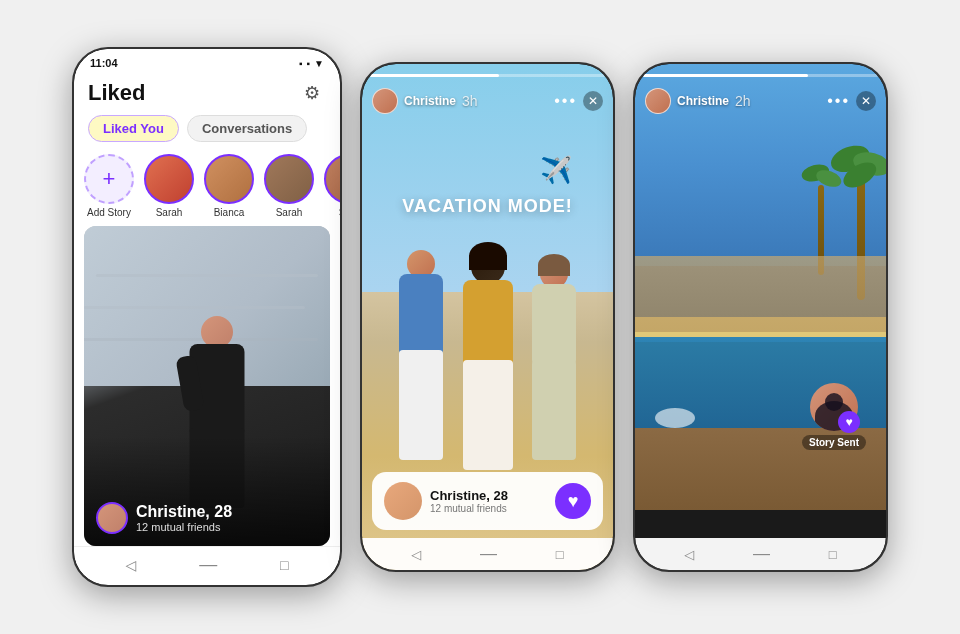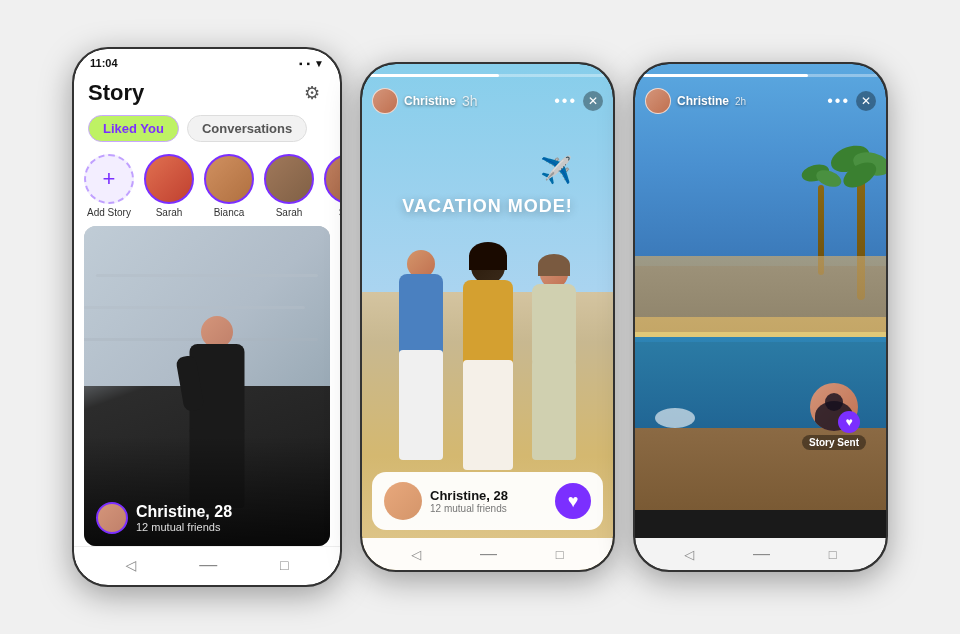--- a/index.html
+++ b/index.html
@@ -95,21 +95,21 @@
     }
     .tab-pill {
       border-radius: 20px;
       padding: 5px 14px;
       font-size: 13px;
       font-weight: 600;
       border: none;
       cursor: pointer;
     }
     .tab-pill.active {
-      background: #bef264;
+      background: #fef9c3;
       color: #7b2fff;
       border: 1.5px solid #c8a8ff;
     }
     .tab-pill.inactive {
       background: #f2f2f2;
       color: #555;
       border: 1.5px solid #ddd;
     }
 
     
@@ -258,21 +258,21 @@
     <div class="status-bar">
       <span>11:04</span>
       <div class="status-icons">
         <span>▪</span>
         <span>▪</span>
         <span>▼</span>
       </div>
     </div>
 
     <div class="app-header">
-      <span class="app-title">Story</span>
+      <span class="app-title">Liked</span>
       <div class="gear-icon">⚙</div>
     </div>
 
     <div class="tabs-row">
       <button class="tab-pill active">Liked You</button>
       <button class="tab-pill inactive">Conversations</button>
     </div>
 
     <div class="avatar-row">
       <div class="avatar-item">
@@ -450,21 +450,21 @@
     </div>
 
     <div style="position:absolute;top:10px;left:8px;right:8px;height:2.5px;background:rgba(255,255,255,0.35);border-radius:2px;">
       <div style="height:100%;width:70%;background:#fff;border-radius:2px;"></div>
     </div>
 
     <div style="position:absolute;top:18px;left:0;right:0;padding:6px 10px;display:flex;align-items:center;justify-content:space-between;">
       <div style="display:flex;align-items:center;gap:6px;">
         <div style="width:26px;height:26px;border-radius:50%;background:linear-gradient(135deg,#d4957a,#c07050);border:1.5px solid rgba(255,255,255,0.7);"></div>
         <span style="font-size:12px;font-weight:700;color:#fff;text-shadow:0 1px 3px rgba(0,0,0,0.5);">Christine</span>
-        <span style="font-size:10px;color:rgba(255,255,255,0.8);text-shadow:0 1px 2px rgba(0,0,0,0.4);">2h</span>
+        <span style="font-size:14px;color:rgba(255,255,255,0.8);text-shadow:0 1px 2px rgba(0,0,0,0.4);">2h</span>
       </div>
       <div style="display:flex;align-items:center;gap:6px;">
         <span style="color:#fff;font-size:16px;letter-spacing:2px;">•••</span>
         <div style="width:20px;height:20px;border-radius:50%;background:rgba(0,0,0,0.35);color:#fff;display:flex;align-items:center;justify-content:center;font-size:12px;cursor:pointer;">✕</div>
       </div>
     </div>
 
     <div style="position:absolute;bottom:0;left:0;right:0;display:flex;justify-content:space-around;align-items:center;padding:6px 20px;background:rgba(255,255,255,0.95);height:32px;">
       <span style="font-size:13px;color:#888;">◁</span>
       <span style="font-size:17px;color:#888;">—</span>

